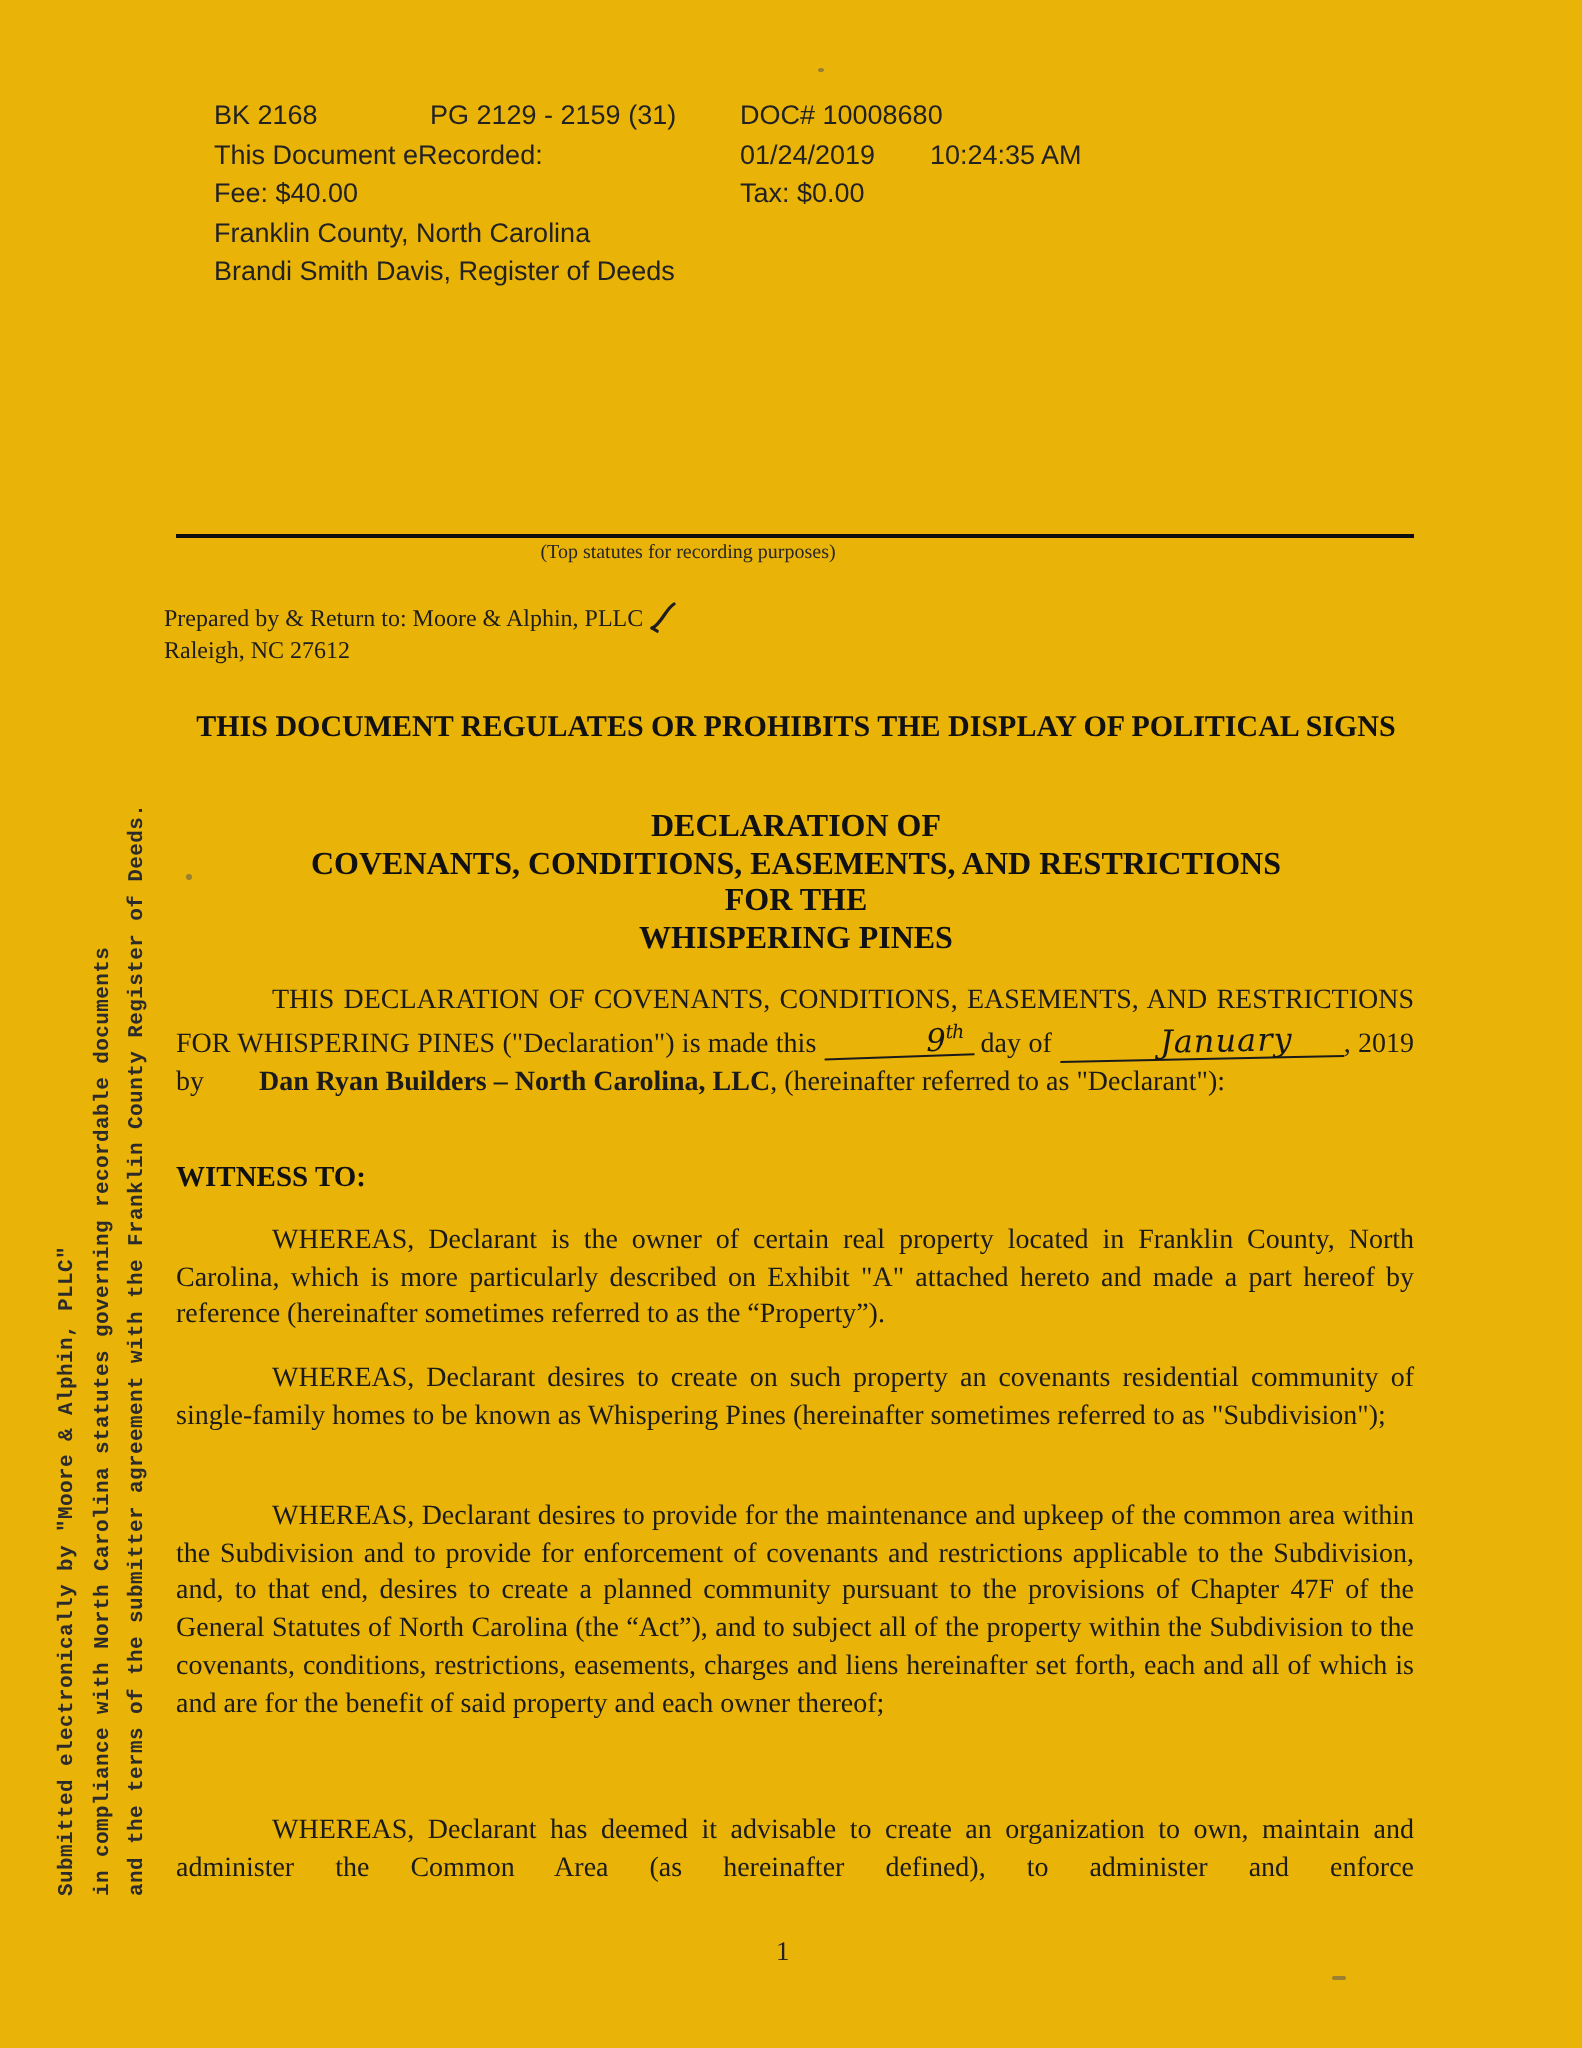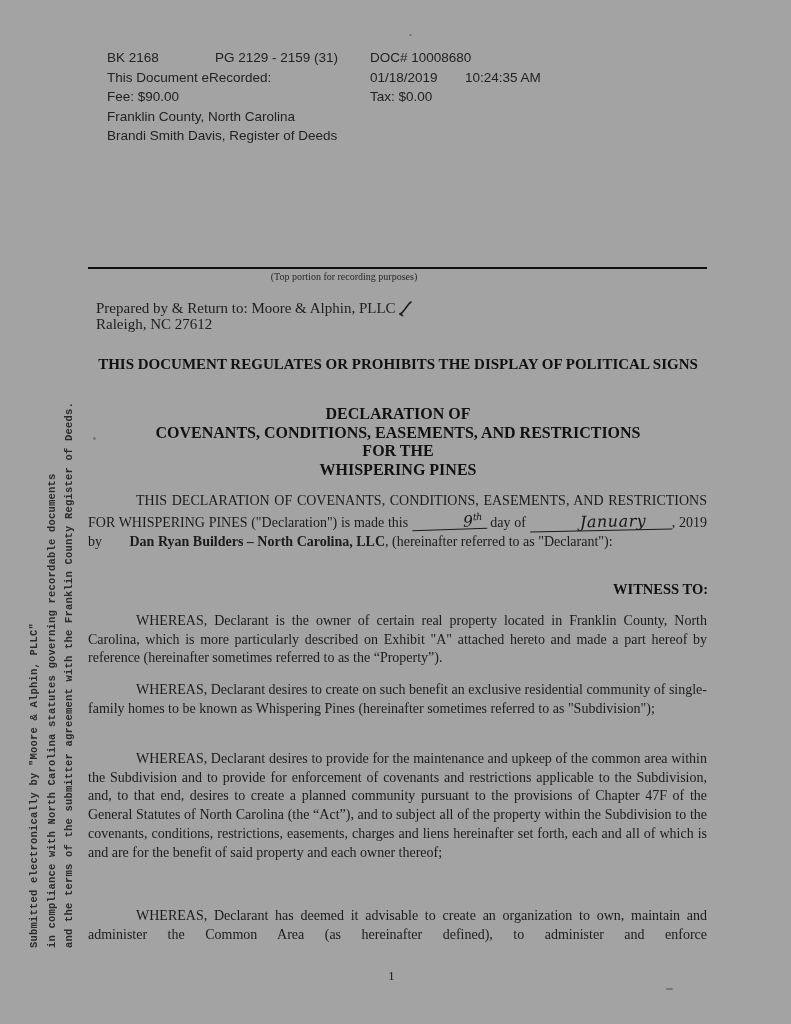--- a/index.html
+++ b/index.html
@@ -1,20 +1,20 @@
 <!DOCTYPE html>
 <html><head>
 <meta charset="utf-8">
 <style>
   * { margin: 0; padding: 0; box-sizing: border-box; }
   html, body { background: #e8e8e8; }
   .page {
     position: relative;
     width: 791px; height: 1024px;
-    background: #a3a3a3;
+    background: #eab308;
     overflow: hidden;
     color: #1c1c1c;
     font-family: "Liberation Serif", "DejaVu Serif", serif;
   }
 
   
   .stamp {
     position: absolute; left: 107px; top: 48px;
     font-family: "Liberation Sans", "DejaVu Sans", sans-serif;
     font-size: 13.5px; line-height: 19.5px; color: #222;
@@ -31,22 +31,22 @@
     width: 619px; height: 0;
     border-top: 2.4px solid #0f0f0f;
   }
   .divider-caption {
     position: absolute; left: 88px; top: 271px; width: 512px;
     text-align: center; font-size: 10px; color: #272727;
   }
 
   
   .prepared {
-    position: absolute; left: 96px; top: 297px;
-    font-size: 15px; line-height: 16px; color: #1d1d1d;
+    position: absolute; left: 82px; top: 297px;
+    font-size: 12px; line-height: 16px; color: #1d1d1d;
   }
   .pen-mark { position: relative; top: 4px; margin-left: 1px; }
 
   
   .notice {
     position: absolute; left: 88px; top: 355px; width: 620px;
     text-align: center; font-weight: bold; font-size: 15px;
     line-height: 19px; color: #111;
   }
   .notice .inner { max-width: 604px; margin: 0 auto; }
@@ -62,21 +62,21 @@
     font-size: 14px; line-height: 18.7px;
     text-align: justify; text-indent: 48px; color: #1b1b1b;
   }
   .intro { top: 492px; }
   .p-owner { top: 612px; }
   .p-create { top: 681px; }
   .p-maintain { top: 750px; }
   .p-deemed { top: 891px; text-align-last: justify; margin-top: 16px; }
   .witness {
     position: absolute; left: 88px; top: 581px; width: 620px;
-    text-align: right; font-weight: bold; font-size: 14.5px; color: #111;
+    text-align: left; font-weight: bold; font-size: 14.5px; color: #111;
   }
   .bold { font-weight: bold; margin-left: 24px; }
 
   
   .hand {
     font-family: "DejaVu Serif", serif;
     font-style: italic; font-weight: 500; color: #161616;
     display: inline-block;
     border-bottom: 1.6px solid #1a1a1a;
   }
@@ -116,31 +116,31 @@
 </head>
 <body>
 
 <div class="page">
 
   <div class="stamp">
     <div>
       <span class="c1">BK 2168</span><span class="c2">PG 2129 - 2159 (31)</span><span>DOC# 10008680</span>
     </div>
     <div>
-      <span class="w263">This Document eRecorded:</span><span class="w95">01/18/2019</span><span>10:24:35 AM</span>
+      <span class="w263">This Document eRecorded:</span><span class="w95">01/24/2019</span><span>10:24:35 AM</span>
     </div>
     <div>
-      <span class="w263">Fee: $90.00</span><span>Tax: $0.00</span>
+      <span class="w263">Fee: $40.00</span><span>Tax: $0.00</span>
     </div>
     <div>Franklin County, North Carolina</div>
     <div>Brandi Smith Davis, Register of Deeds</div>
   </div>
 
   <div class="divider"></div>
-  <div class="divider-caption">(Top portion for recording purposes)</div>
+  <div class="divider-caption">(Top statutes for recording purposes)</div>
 
   <div class="prepared">
     <div><span>Prepared by &amp; Return to: Moore &amp; Alphin, PLLC</span><svg class="pen-mark" width="17" height="16" viewBox="0 0 17 16">
           <path d="M3 13 C5 12.5 7.5 9 9.5 6 C11 3.8 12.5 2 14 1" stroke="#1e1e1e" stroke-width="1.6" fill="none" stroke-linecap="round"></path>
           <path d="M3 13 l2.6 1.6" stroke="#1e1e1e" stroke-width="1.6" fill="none" stroke-linecap="round"></path>
         </svg></div>
     <div>Raleigh, NC 27612</div>
   </div>
 
   <div class="notice">
@@ -152,21 +152,21 @@
     <div>COVENANTS, CONDITIONS, EASEMENTS, AND RESTRICTIONS</div>
     <div>FOR THE</div>
     <div>WHISPERING PINES</div>
   </div>
 
   <p class="body-par intro"><span>THIS DECLARATION OF COVENANTS, CONDITIONS, EASEMENTS, AND RESTRICTIONS FOR WHISPERING PINES ("Declaration") is made this </span><span class="hand hand-day"><span>9</span><sup>th</sup></span><span> day of </span><span class="hand hand-month">January</span><span>, 2019 by </span><span class="bold">Dan Ryan Builders – North Carolina, LLC</span><span>, (hereinafter referred to as "Declarant"):</span></p>
 
   <div class="witness">WITNESS TO:</div>
 
   <p class="body-par p-owner">WHEREAS, Declarant is the owner of certain real property located in Franklin County, North Carolina, which is more particularly described on Exhibit "A" attached hereto and made a part hereof by reference (hereinafter sometimes referred to as the “Property”).</p>
-  <p class="body-par p-create">WHEREAS, Declarant desires to create on such benefit an exclusive residential community of single-family homes to be known as Whispering Pines (hereinafter sometimes referred to as "Subdivision");</p>
+  <p class="body-par p-create">WHEREAS, Declarant desires to create on such property an covenants residential community of single-family homes to be known as Whispering Pines (hereinafter sometimes referred to as "Subdivision");</p>
   <p class="body-par p-maintain">WHEREAS, Declarant desires to provide for the maintenance and upkeep of the common area within the Subdivision and to provide for enforcement of covenants and restrictions applicable to the Subdivision, and, to that end, desires to create a planned community pursuant to the provisions of Chapter 47F of the General Statutes of North Carolina (the “Act”), and to subject all of the property within the Subdivision to the covenants, conditions, restrictions, easements, charges and liens hereinafter set forth, each and all of which is and are for the benefit of said property and each owner thereof;</p>
   <p class="body-par p-deemed">WHEREAS, Declarant has deemed it advisable to create an organization to own, maintain and administer the Common Area (as hereinafter defined), to administer and enforce</p>
 
   <div class="sidebar">
     <div>Submitted electronically by "Moore &amp; Alphin, PLLC"</div>
     <div>in compliance with North Carolina statutes governing recordable documents</div>
     <div>and the terms of the submitter agreement with the Franklin County Register of Deeds.</div>
   </div>
 
   <div class="page-num">1</div>

